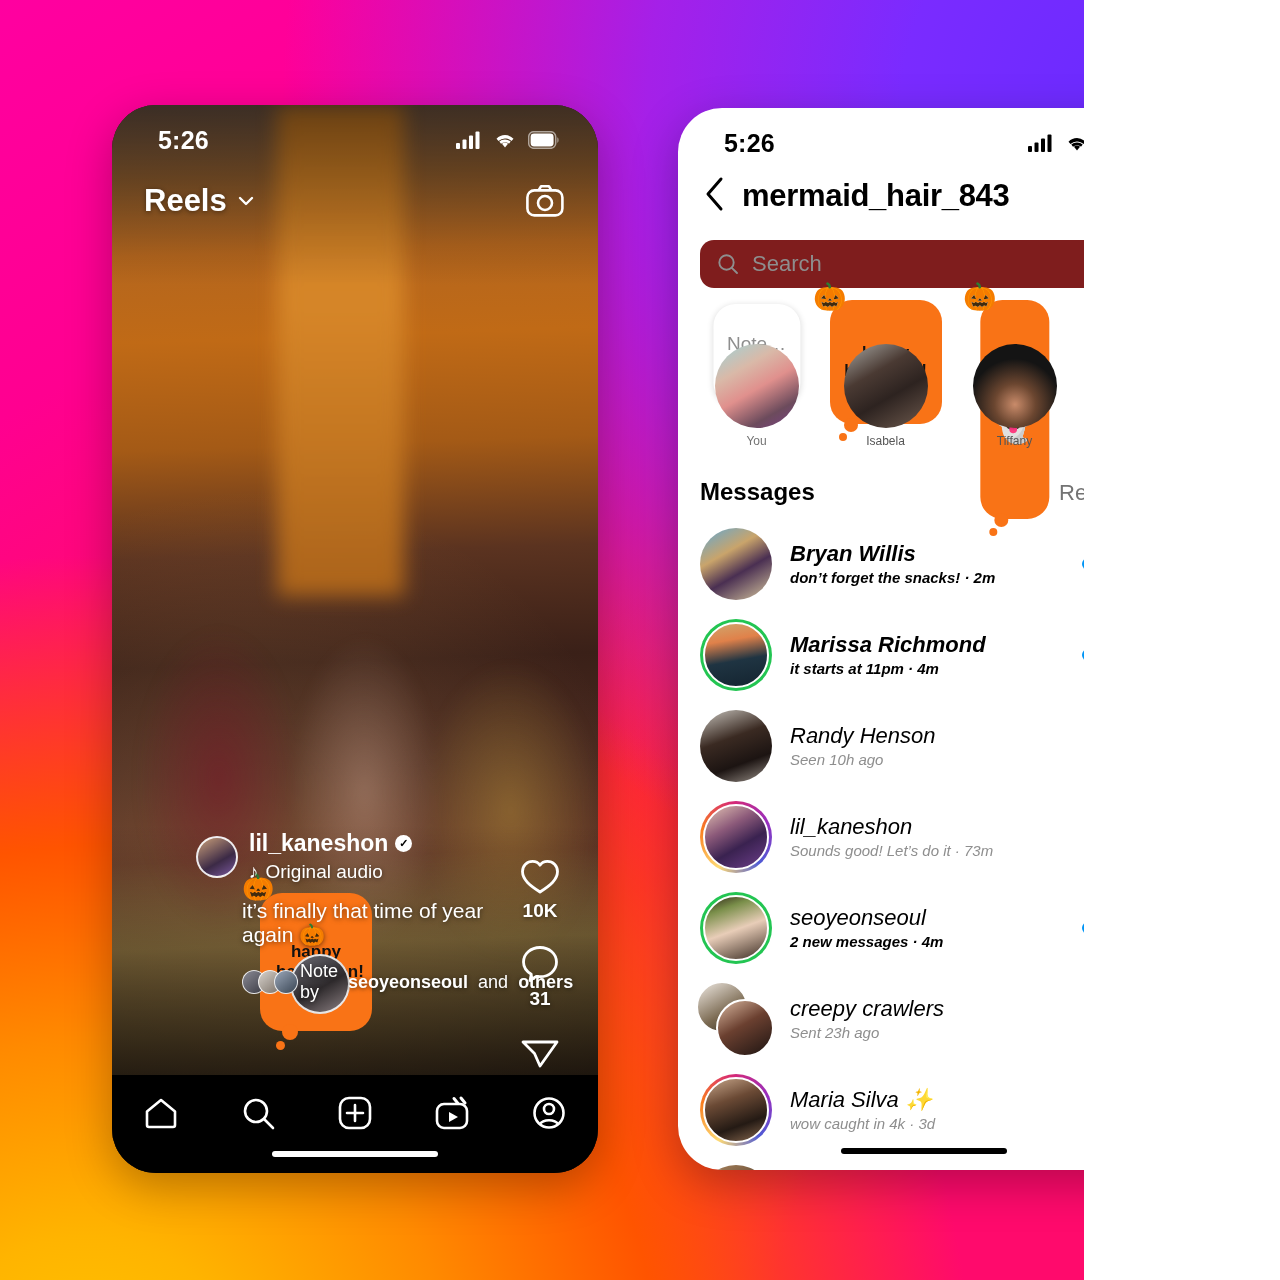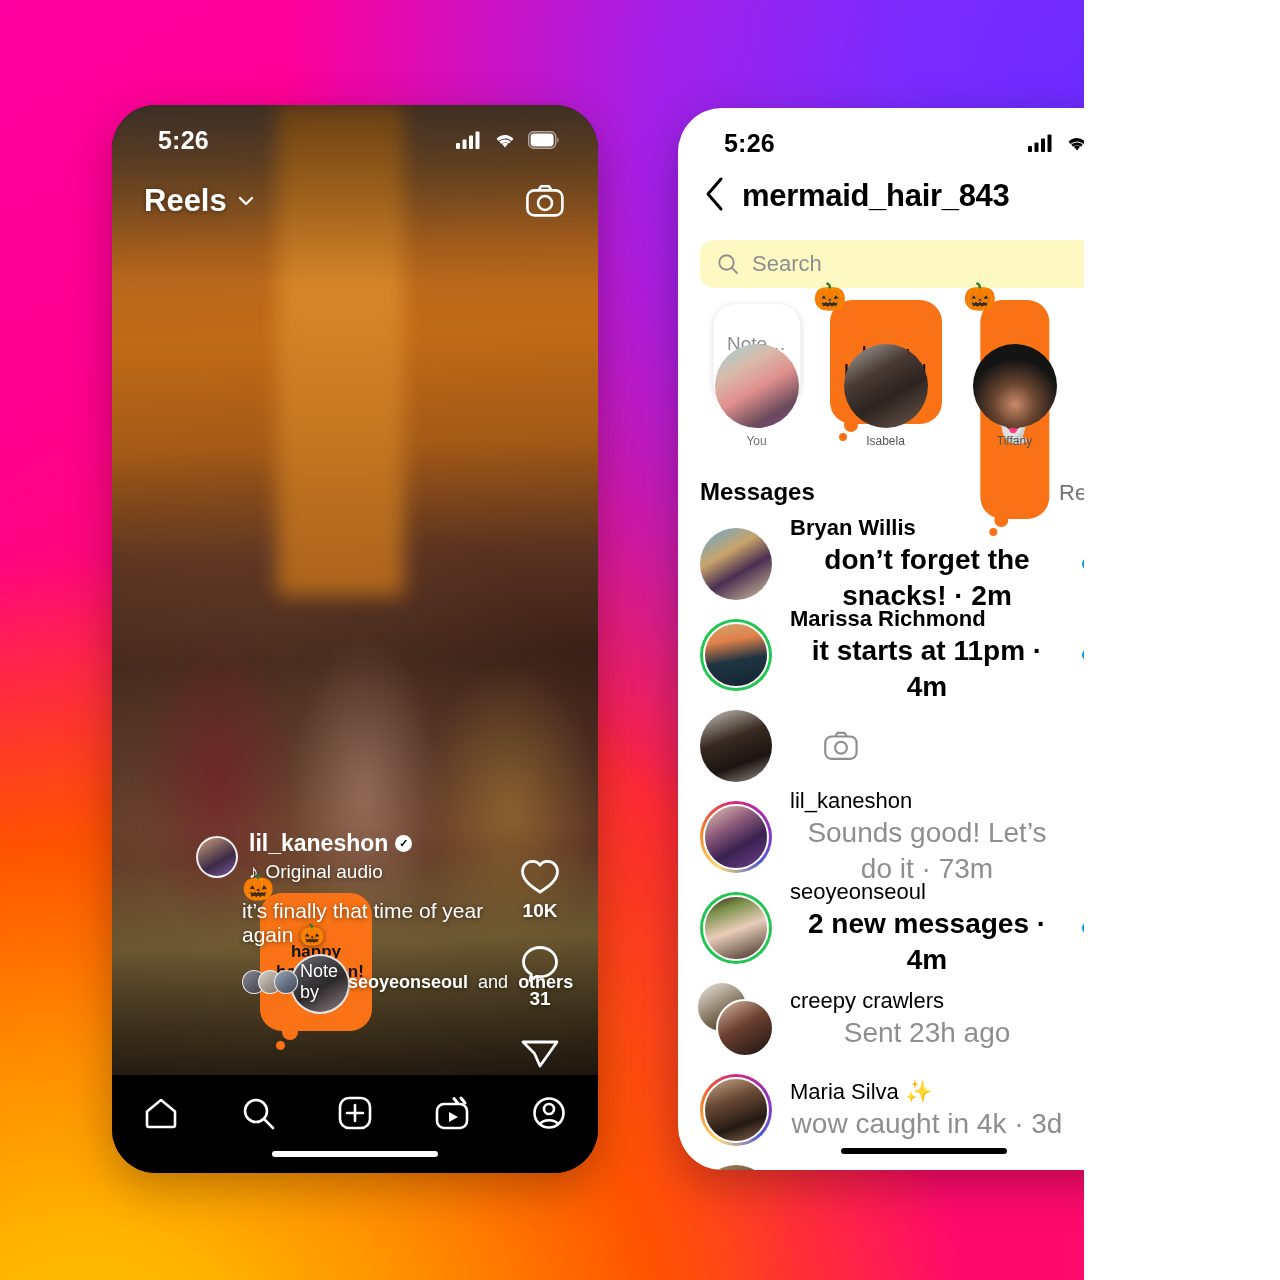--- a/index.html
+++ b/index.html
@@ -162,21 +162,21 @@
   .home-ind.darkbar{ background:#000; }
 
   
   .dm-head{
     position:absolute; left:0; top:66px; width:100%;
     display:flex; align-items:flex-end; padding:0 17px 0 24px; gap:14px;
   }
   .dm-title{ font-size:31px; font-weight:700; color:#000; flex:1; letter-spacing:-.3px;}
   .dm-search{
     position:absolute; left:22px; top:132px; width:448px; height:48px;
-    background:#fef9c3; border-radius:14px;
+    background:#7f1d1d; border-radius:14px;
     display:flex; align-items:center; gap:12px; padding:0 16px;
   }
   .dm-search span{ color:#8E8E8E; font-size:22px; }
 
   .notes-row{
     position:absolute; left:0; top:190px; width:100%; height:160px;
     display:flex; padding-left:14px; gap:0;
   }
   .note-cell{ width:129px; flex:0 0 auto; position:relative; }
   .note-av{
@@ -219,24 +219,24 @@
   .dm-row{
     display:flex; align-items:center; height:91px; padding:0 20px 0 22px; gap:18px;
   }
   .dm-av{ width:72px;height:72px;border-radius:50%;position:relative;flex:0 0 auto;}
   .dm-av .inner{
     position:absolute; inset:0; border-radius:50%; overflow:hidden;
   }
   .dm-av.ring-green{ padding:3px; background:#23C552; }
   .dm-av.ring-ig{ padding:3px; background:conic-gradient(from 210deg,#FEDA75,#FA7E1E,#D62976,#962FBF,#4F5BD5,#FEDA75); }
   .dm-av.ring-green .inner, .dm-av.ring-ig .inner{ inset:3px; border:2.5px solid #fff; }
-  .dm-text{ flex:1; min-width:0; }
+  .dm-text{ flex:1; min-width:0;font-style:italic; }
   .dm-name{ font-size:22px; color:#000; line-height:1.28; }
   .dm-name.bold{ font-weight:700; }
-  .dm-sub{ font-size:28px; line-height:1.28; color:#8E8E8E;text-align:center; }
+  .dm-sub{ font-size:15px; line-height:1.28; color:#8E8E8E; }
   .dm-sub.bold{ font-weight:700; color:#000; }
   .dm-right{ display:flex; align-items:center; gap:22px; flex:0 0 auto; }
   .unread-dot{ width:12px;height:12px;border-radius:50%;background:#0095F6;}
   .unread-dot.hidden{ visibility:hidden; }
 
   .dm-av.dual .b{
     position:absolute; left:-4px; top:-2px; width:52px;height:52px;border-radius:50%;
     overflow:hidden; border:2px solid #fff;
   }
   .dm-av.dual .f{
@@ -508,20 +508,24 @@
             <path d="M12.5 5.4l2.6-4.1h7.8l2.6 4.1" fill="none" stroke="#000" stroke-width="2.4" stroke-linejoin="round"></path>
             <circle cx="19" cy="18" r="6.6" fill="none" stroke="#000" stroke-width="2.4"></circle>
           </svg>
         </div>
       </div>
 
       <div class="dm-row">
         <div class="dm-av">
           <div class="inner" style="background:linear-gradient(160deg,#c8c4bd 0%,#3a2a22 40%,#1c1412 70%,#9b928a 100%)"></div>
         </div>
+        <div class="dm-text">
+          <div class="dm-name">Randy Henson</div>
+          <div class="dm-sub">Seen 10h ago</div>
+        </div>
         <div class="dm-right">
           <span class="unread-dot hidden"></span>
           <svg width="34" height="30" viewBox="0 0 38 32">
             <rect x="1.4" y="5.4" width="35" height="25" rx="7" fill="none" stroke="#8E8E8E" stroke-width="2.4"></rect>
             <path d="M12.5 5.4l2.6-4.1h7.8l2.6 4.1" fill="none" stroke="#8E8E8E" stroke-width="2.4" stroke-linejoin="round"></path>
             <circle cx="19" cy="18" r="6.6" fill="none" stroke="#8E8E8E" stroke-width="2.4"></circle>
           </svg>
         </div>
       </div>
 

